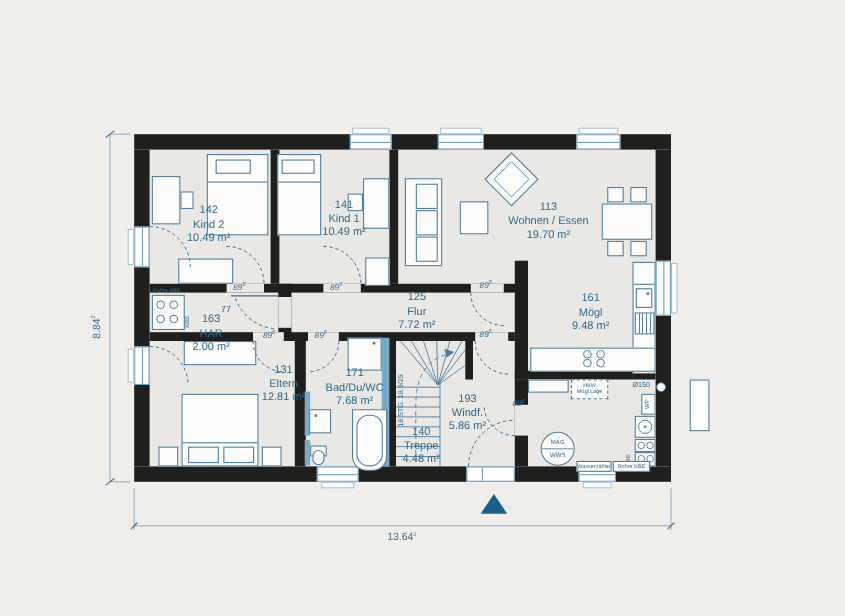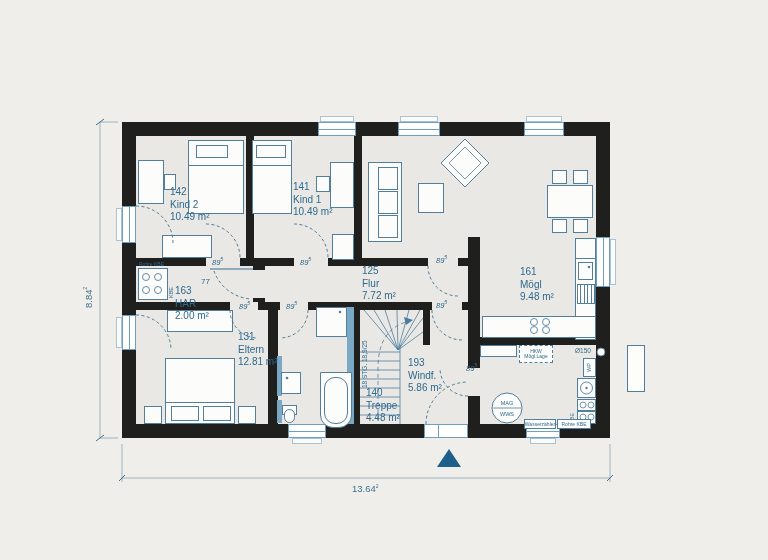--- a/index.html
+++ b/index.html
@@ -9,21 +9,21 @@
   .wall{position:absolute;background:#1f1f1d;}
   .gap{position:absolute;background:#eae8e4;}
   .win{position:absolute;background:#ffffff;border:1px solid #6f9fbd;box-sizing:border-box;}
   .wih{position:absolute;left:0;right:0;top:50%;height:1px;background:#6f9fbd;}
   .wiv{position:absolute;top:0;bottom:0;left:50%;width:1px;background:#6f9fbd;}
   .sill{position:absolute;background:#fbfbfa;border:1px solid #a9c3d4;box-sizing:border-box;}
   .furn{position:absolute;background:#fcfcfb;border:1px solid #527e9c;box-sizing:border-box;}
   .hatch{background:repeating-linear-gradient(90deg,#ffffff 0 2.5px,#527e9c 2.5px 3.5px);}
   .fline{position:absolute;background:#527e9c;}
   .tile{position:absolute;background:#7aa9c6;}
-  .rlabel{position:absolute;font-size:10px;line-height:12.5px;color:#2e6a8e;white-space:nowrap;z-index:30;}
+  .rlabel{position:absolute;font-size:10px;line-height:12.5px;color:#2e6a8e;white-space:nowrap;z-index:30;text-align:center;}
   .dw{position:absolute;font-size:7.5px;font-style:italic;color:#2e6a8e;white-space:nowrap;z-index:30;}
   .dw sup, .dim sup{font-size:5px;}
   .tiny{position:absolute;color:#2e6a8e;white-space:nowrap;z-index:30;font-size:5.5px;line-height:6px;}
   .t6{font-size:6.5px;line-height:7px;}
   .box{position:absolute;background:#ffffff;border:1px solid #527e9c;box-sizing:border-box;
        display:flex;align-items:center;justify-content:center;font-size:5px;line-height:5px;
        color:#2e6a8e;white-space:nowrap;z-index:30;}
   .dashedbox{border:1px dashed #527e9c;background:#fcfcfb;flex-direction:column;}
   .vtext{writing-mode:vertical-rl;transform:rotate(180deg);}
   .dim{position:absolute;font-size:9.5px;color:#3f718e;white-space:nowrap;z-index:30;}
@@ -273,40 +273,50 @@
   <div class="rlabel" style="left:170px;top:186px;">
     <div>142</div>
     <div>Kind 2</div>
     <div>10.49 m²</div>
   </div>
   <div class="rlabel" style="left:293px;top:181px;">
     <div>141</div>
     <div>Kind 1</div>
     <div>10.49 m²</div>
   </div>
+  <div class="rlabel" style="left:462px;top:183px;">
+    <div>113</div>
+    <div>Wohnen / Essen</div>
+    <div>19.70 m²</div>
+  </div>
   <div class="rlabel" style="left:520px;top:266px;">
     <div>161</div>
     <div>Mögl</div>
     <div>9.48 m²</div>
   </div>
   <div class="rlabel" style="left:175px;top:263px;margin-top:22px;">
     <div>163</div>
     <div>HAR</div>
     <div>2.00 m²</div>
   </div>
   <div class="dw" style="left:201px;top:277px;font-style:normal;font-size:8px;">77</div>
   <div class="rlabel" style="left:362px;top:265px;">
     <div>125</div>
     <div>Flur</div>
     <div>7.72 m²</div>
   </div>
   <div class="rlabel" style="left:238px;top:331px;">
     <div>131</div>
     <div>Eltern</div>
     <div>12.81 m²</div>
+  </div>
+  <div class="rlabel" style="left:296px;top:334px;">
+    <div>171</div>
+    <div>Bad/Du/WC</div>
+    <div>7.68 m²</div>
   </div>
   <div class="rlabel" style="left:408px;top:357px;">
     <div>193</div>
     <div>Windf.</div>
     <div>5.86 m²</div>
   </div>
   <div class="rlabel" style="left:366px;top:387px;">
     <div>140</div>
     <div>Treppe</div>
     <div>4.48 m²</div>

